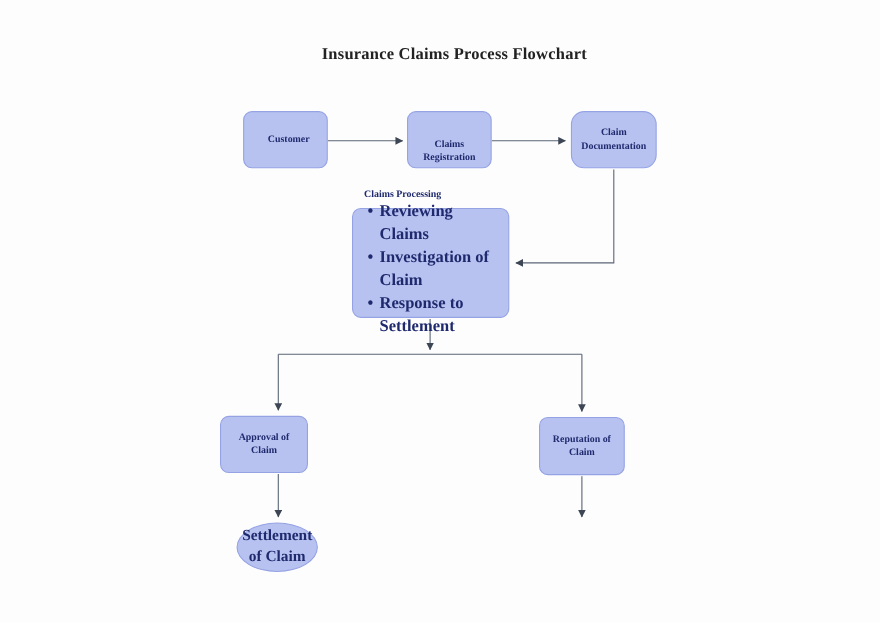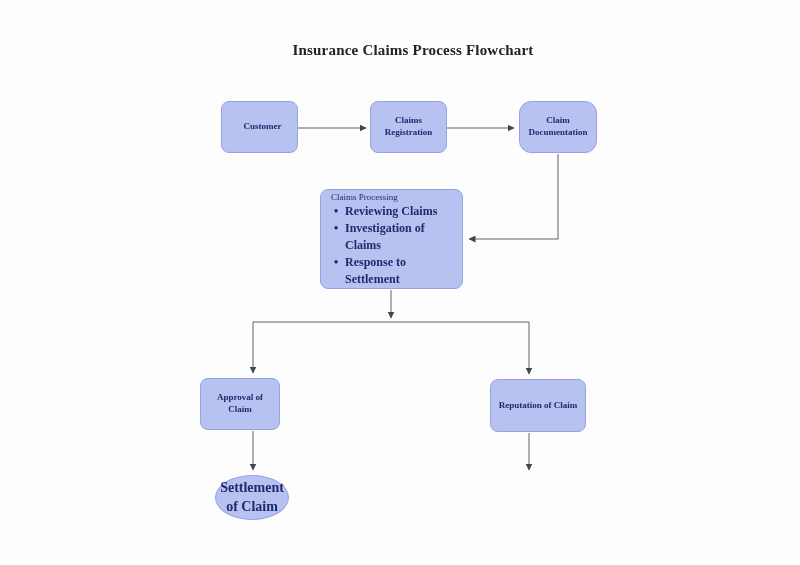--- a/index.html
+++ b/index.html
@@ -66,27 +66,27 @@
   .node.process {
     flex-direction: column;
     align-items: flex-start;
     justify-content: center;
     text-align: left;
     padding: 8px 10px;
     line-height: 1.4;
   }
   .process-title {
     font-size: 9px;
-    font-weight: normal;
+    font-weight: bold;
   }
   .process-list {
     list-style: none;
     margin: 0;
     padding: 0;
-    font-size: 12px;
+    font-size: 15px;
     font-weight: bold;
   }
   .process-list li {
     position: relative;
     padding-left: 14px;
   }
   .process-list li::before {
     content: "\2022";
     position: absolute;
     left: 3px;
@@ -114,42 +114,42 @@
     <path class="connector" marker-end="url(#arrow)" d="M253,322 V373"></path>
     <path class="connector" marker-end="url(#arrow)" d="M529,322 V374"></path>
     <path class="connector" marker-end="url(#arrow)" d="M253,431 V470"></path>
     <path class="connector" marker-end="url(#arrow)" d="M529,433 V470"></path>
   </svg>
 
   <div class="node" style="left:221px; top:101px; width:77px; height:52px;padding-left:12px;">
     <span>Customer</span>
   </div>
 
-  <div class="node" style="left:370px; top:101px; width:77px; height:52px;">
+  <div class="node" style="left:370px; top:101px; width:77px; height:52px;align-items:flex-end;">
     <span>Claims Registration</span>
   </div>
 
   <div class="node" style="left:519px; top:101px; width:78px; height:52px;border-radius:12px;">
     <span>Claim Documentation</span>
   </div>
 
   <div class="node process" style="left:320px; top:189px; width:143px; height:100px;">
     <div class="process-title">Claims Processing</div>
     <ul class="process-list">
       <li>Reviewing Claims</li>
-      <li>Investigation of Claims</li>
+      <li>Investigation of Claim</li>
       <li>Response to Settlement</li>
     </ul>
   </div>
 
   <div class="node" style="left:200px; top:378px; width:80px; height:52px;">
     <span>Approval of Claim</span>
   </div>
 
-  <div class="node" style="left:490px; top:379px; width:96px; height:53px;">
+  <div class="node" style="left:490px; top:379px; width:78px; height:53px;">
     <span>Reputation of Claim</span>
   </div>
 
   <div class="node ellipse" style="left:215px; top:475px; width:74px; height:45px;">
     <span>Settlement of Claim</span>
   </div>
 
 
 </div>
 

